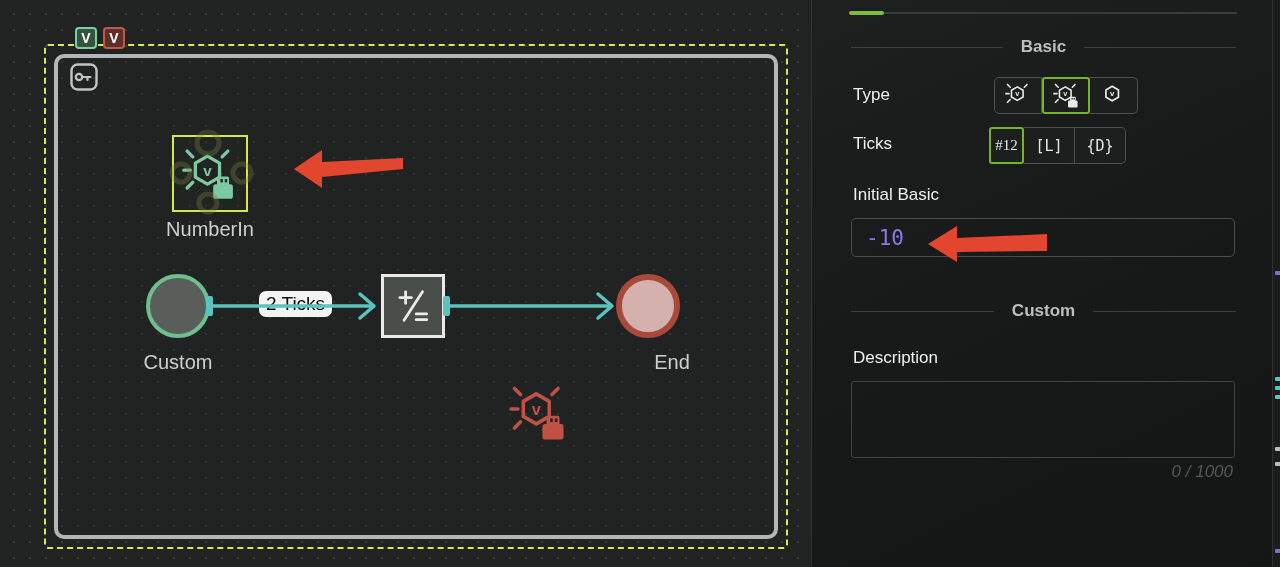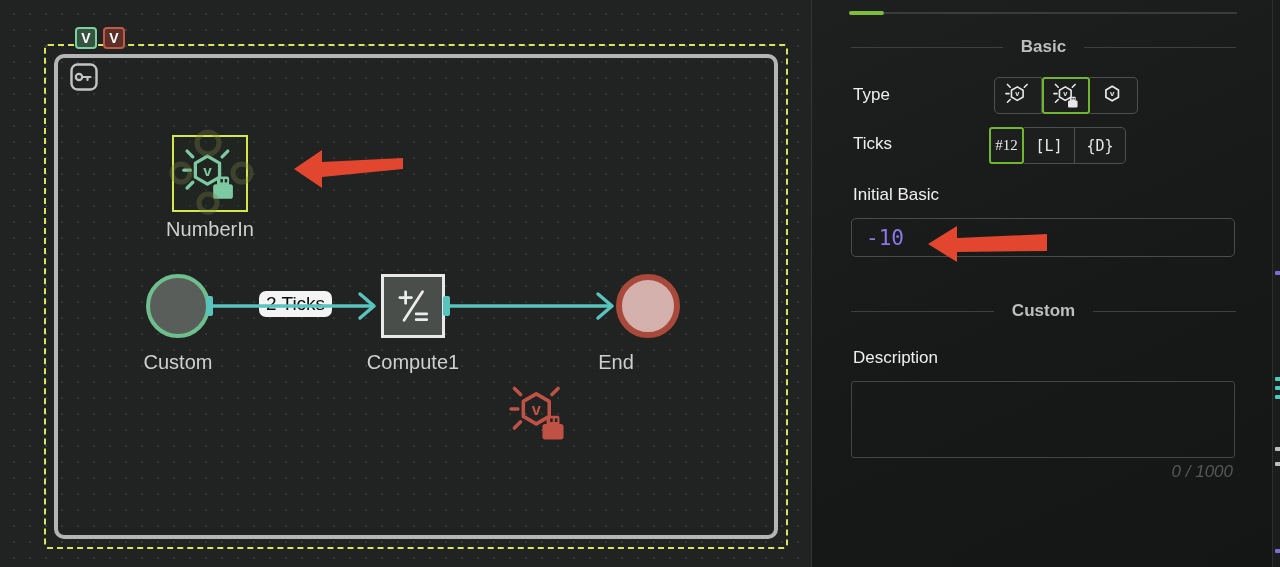--- a/index.html
+++ b/index.html
@@ -144,22 +144,21 @@
         <line x1="27" y1="4.5" x2="9.5" y2="31.5"></line>
         <line x1="21" y1="25.5" x2="31" y2="25.5"></line>
         <line x1="21" y1="31" x2="31" y2="31"></line>
       </svg>
     </div>
     <div class="end-node"></div>
 
     <div class="edge-label">2 Ticks</div>
 
     <div class="node-label" style="left:128px; top:351px; width:100px;">Custom</div>
-    <div class="node-label" style="left:343px; top:351px;">Compute1</div>
-    <div class="node-label" style="left:566px; top:351px; width:100px;">End</div>
+    <div class="node-label" style="left:622px; top:351px; width:100px;">End</div>
 
     <div class="numberout-node">
       <svg width="60" height="60" viewBox="0 0 44 44">
         <use href="#sym-hex-spark" width="44" height="44"></use>
         <use href="#sym-lock" width="44" height="44"></use>
       </svg>
     </div>
   </div>
 
   <div class="panel">

